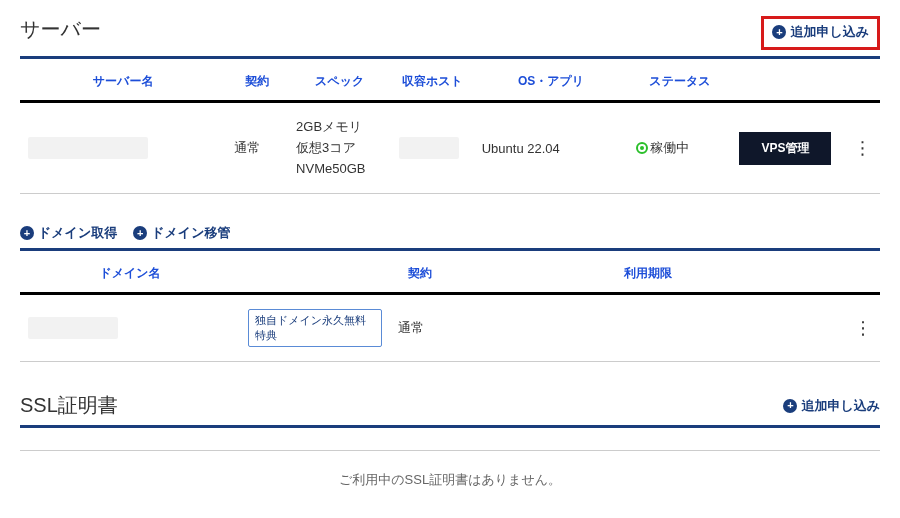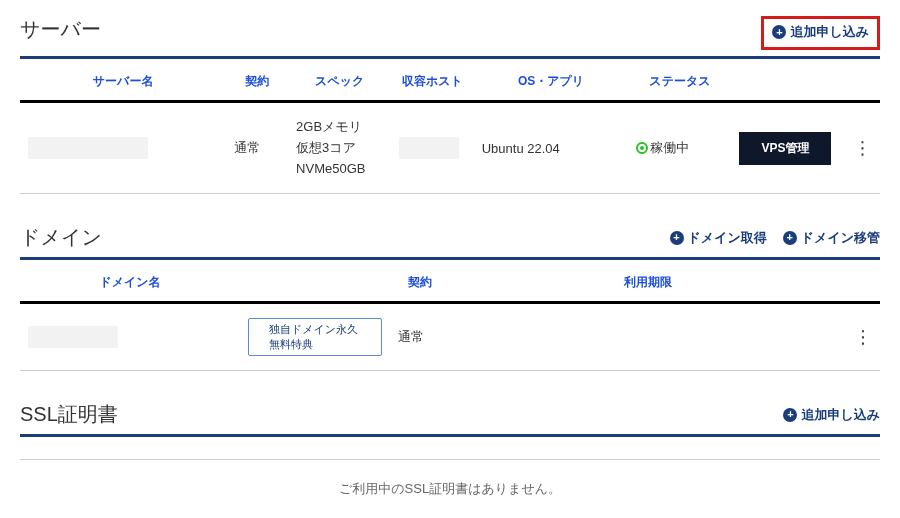--- a/index.html
+++ b/index.html
@@ -119,21 +119,21 @@
     height: 4px;
     background: #2bbf2b;
     border-radius: 50%;
     top: 2px;
     left: 2px;
   }
   .badge-outline {
     border: 1px solid #5a8bd6;
     color: #1a3d7c;
     font-size: 11px;
-    padding: 3px 20px;
+    padding: 3px 6px;
     border-radius: 2px;
     display: inline-block;
   }
   .empty-msg {
     text-align: center;
     color: #666;
     font-size: 13px;
     padding: 20px 0 0 0;
     border-top: 1px solid #ccc;
     margin-top: 22px;
@@ -198,21 +198,20 @@
         <td>
           <div class="kebab">⋮</div>
         </td>
       </tr>
     </tbody>
   </table>
 </div>
 
 <div class="section">
   <div class="section-header">
-    <div class="section-title">ドメイン</div>
     <div class="header-actions">
       <div class="action-link">
         <span class="plus-icon">+</span>
         <span>ドメイン取得</span>
       </div>
       <div class="action-link">
         <span class="plus-icon">+</span>
         <span>ドメイン移管</span>
       </div>
     </div>

